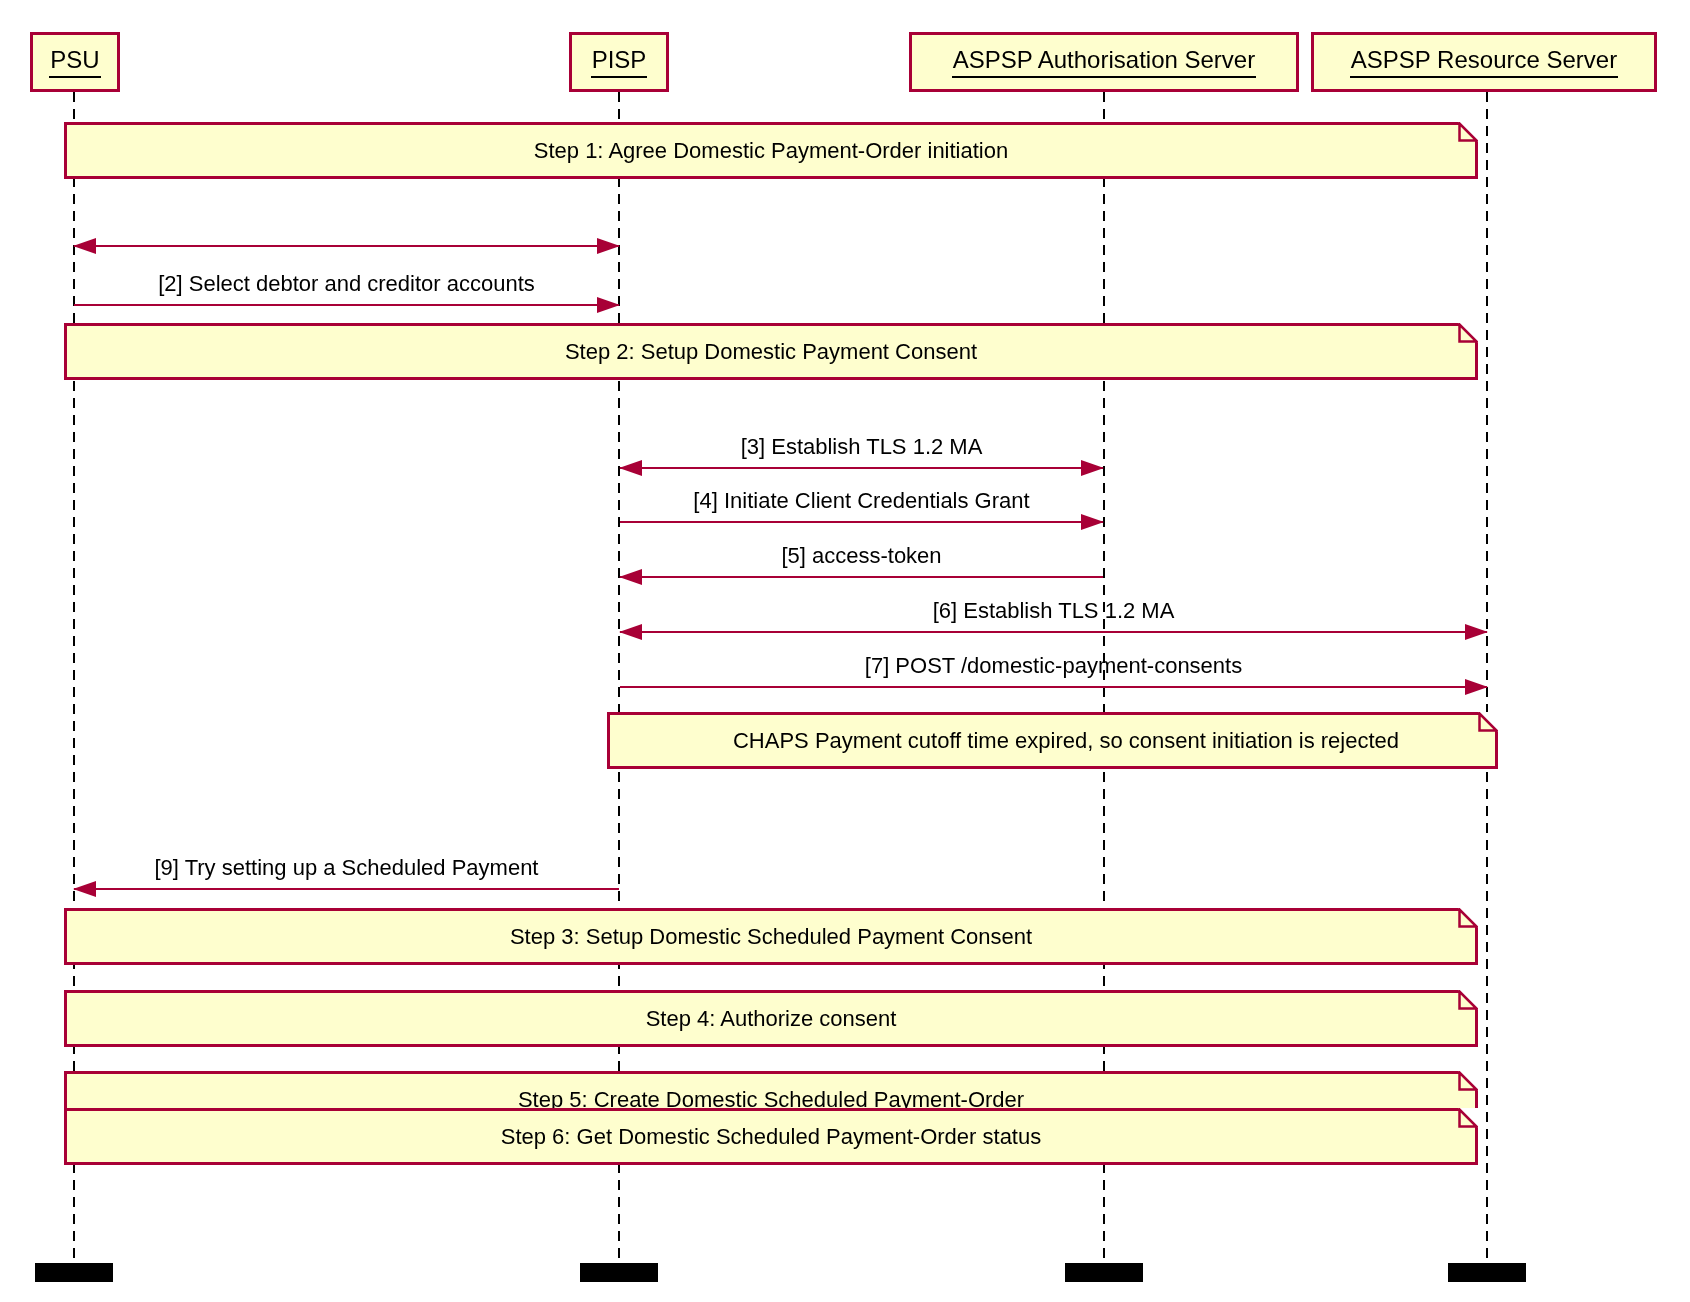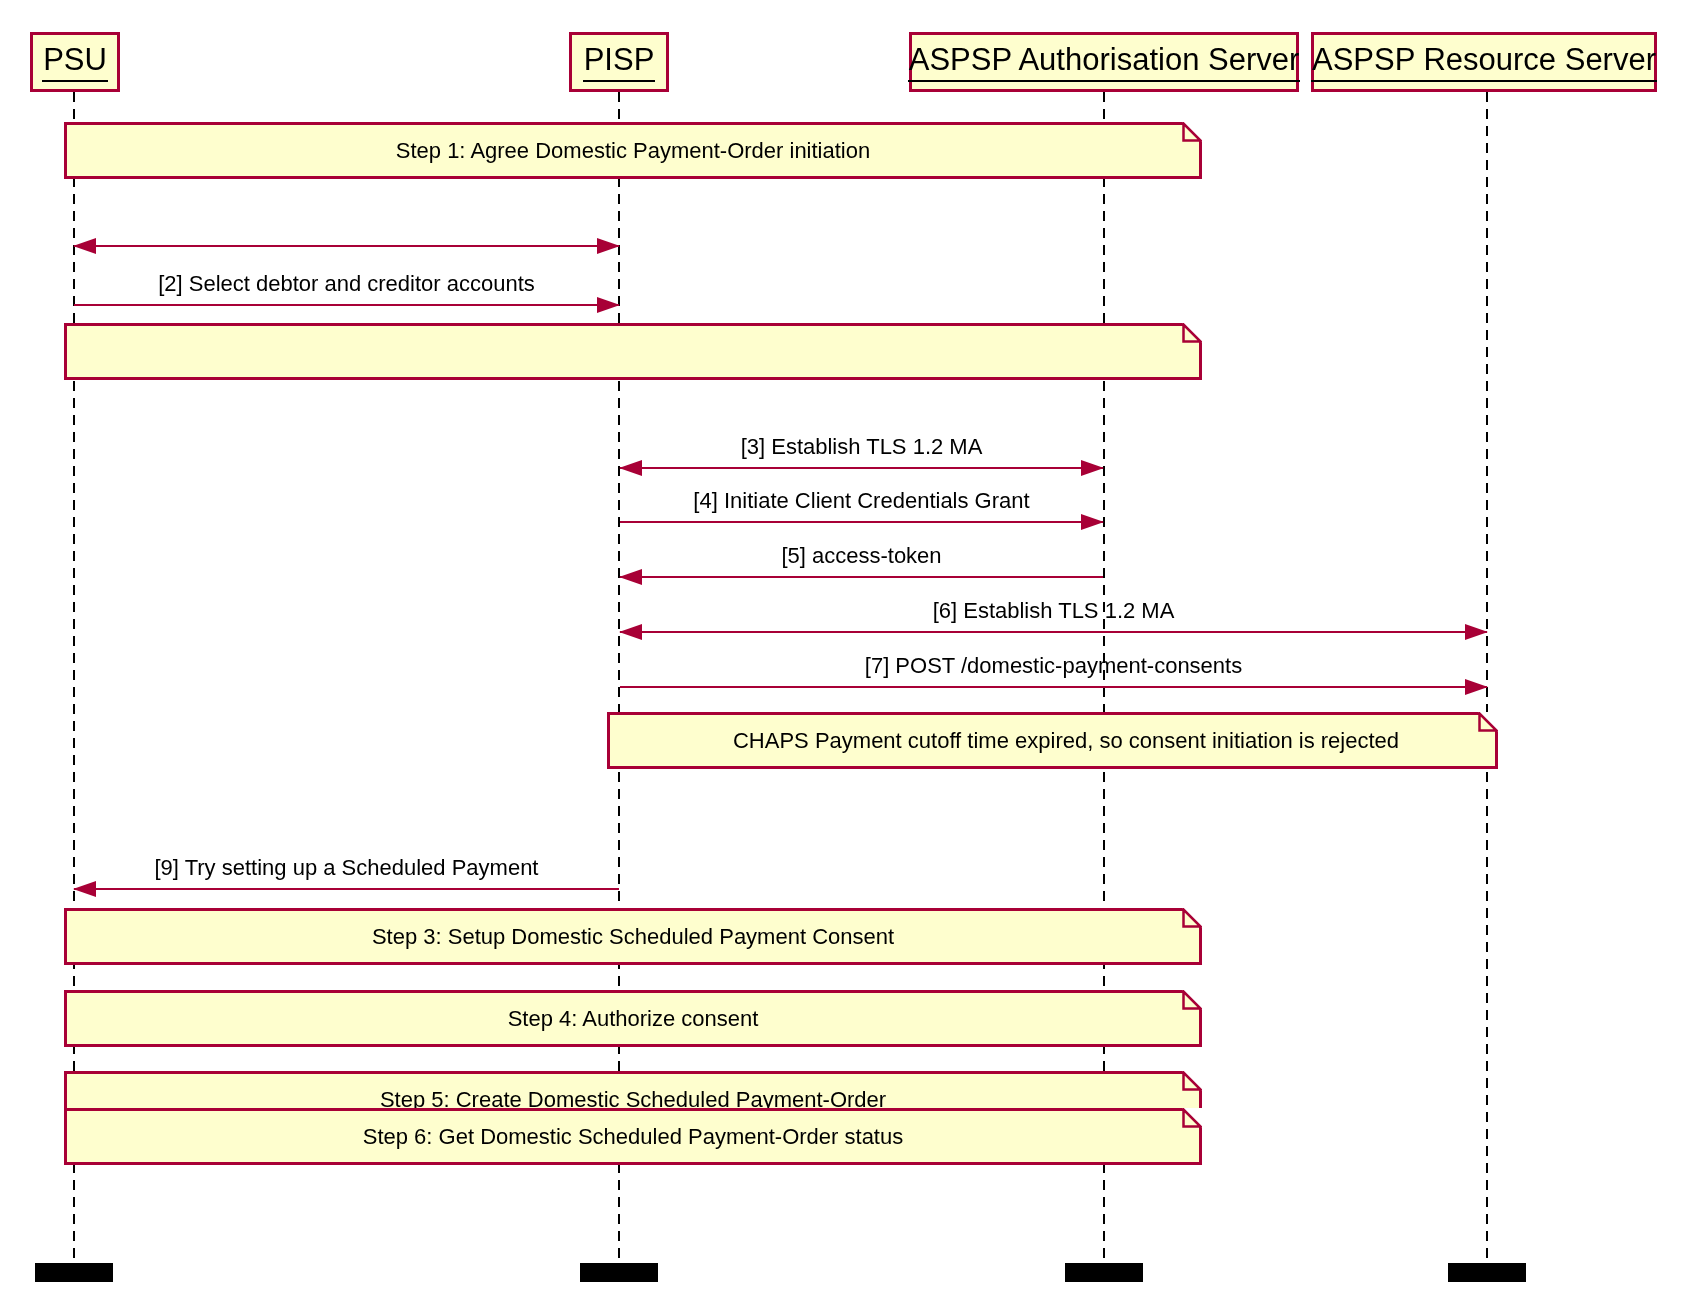--- a/index.html
+++ b/index.html
@@ -10,29 +10,29 @@
   #diagram{position:relative;width:1690px;height:1302px;background:var(--bg);overflow:hidden;}
 
   
   .lifeline{position:absolute;top:92px;height:1172px;width:2px;
     background:repeating-linear-gradient(to bottom, #000 0 10px, transparent 10px 17px);}
   .ll-psu{left:73px;} .ll-pisp{left:618px;} .ll-auth{left:1103px;} .ll-res{left:1486px;}
 
   
   .participant{position:absolute;top:32px;height:60px;background:var(--fill);
     border:3px solid var(--line);box-sizing:border-box;display:flex;align-items:center;justify-content:center;}
-  .participant span{font-size:31px;border-bottom:2px solid var(--text);padding:0 1px 2px 1px;white-space:nowrap;}
+  .participant span{font-size:24px;border-bottom:2px solid var(--text);padding:0 1px 2px 1px;white-space:nowrap;}
   .p-psu{left:30px;width:90px;} .p-pisp{left:569px;width:100px;}
   .p-auth{left:909px;width:390px;} .p-res{left:1311px;width:346px;}
 
   
   .note{position:absolute;background:var(--fill);border:3px solid var(--line);box-sizing:border-box;
     display:flex;align-items:center;justify-content:center;}
   .note span{font-size:22px;white-space:nowrap;}
-  .step{left:64px;width:1138px;height:57px;}
+  .step{left:64px;width:1414px;height:57px;}
   .s1{top:122px;} .s2{top:323px;} .s3{top:908px;} .s4{top:990px;} .s5{top:1071px;} .s6{top:1108px;}
   .chaps{left:607px;width:891px;top:712px;height:57px;padding-left:27px;}
   .fold{position:absolute;top:-3px;right:-3px;}
 
   
   .msg{position:absolute;height:38px;}
   .m1{left:74px;width:545px;top:209px;}
   .m2{left:74px;width:545px;top:268px;}
   .m3{left:620px;width:483px;top:431px;}
   .m4{left:620px;width:483px;top:485px;}
@@ -93,20 +93,21 @@
     <div class="msg-line">
         <i class="head hr"></i>
       </div>
   </div>
 
   <div class="note step s2">
     <svg class="fold" width="20" height="20" viewBox="0 0 20 20">
       <polygon points="0,0 20,0 20,20" fill="#FFFFFF"></polygon>
       <polygon points="1.5,1.5 1.5,18.5 18.5,18.5" fill="#FEFECE" stroke="#A80036" stroke-width="2.5"></polygon>
     </svg>
+    <span>Step 2: Setup Domestic Payment Consent</span>
   </div>
 
   <div class="msg m3">
     <div class="msg-label">[3] Establish TLS 1.2 MA</div>
     <div class="msg-line">
         <i class="head hl"></i>
         <i class="head hr"></i>
       </div>
   </div>
   <div class="msg m4">

